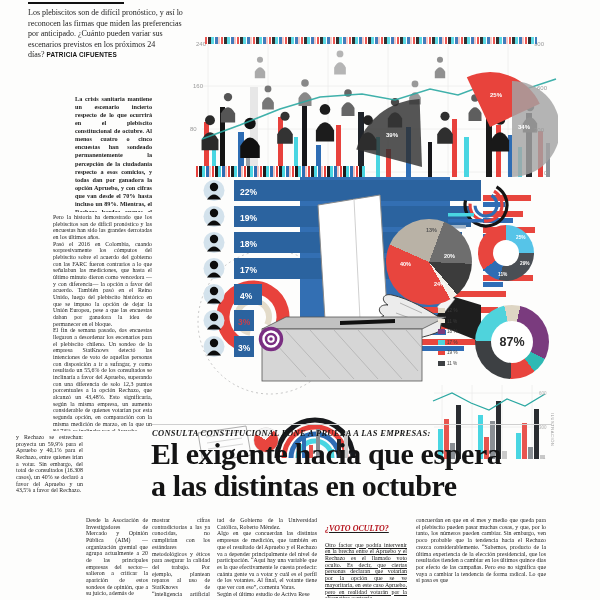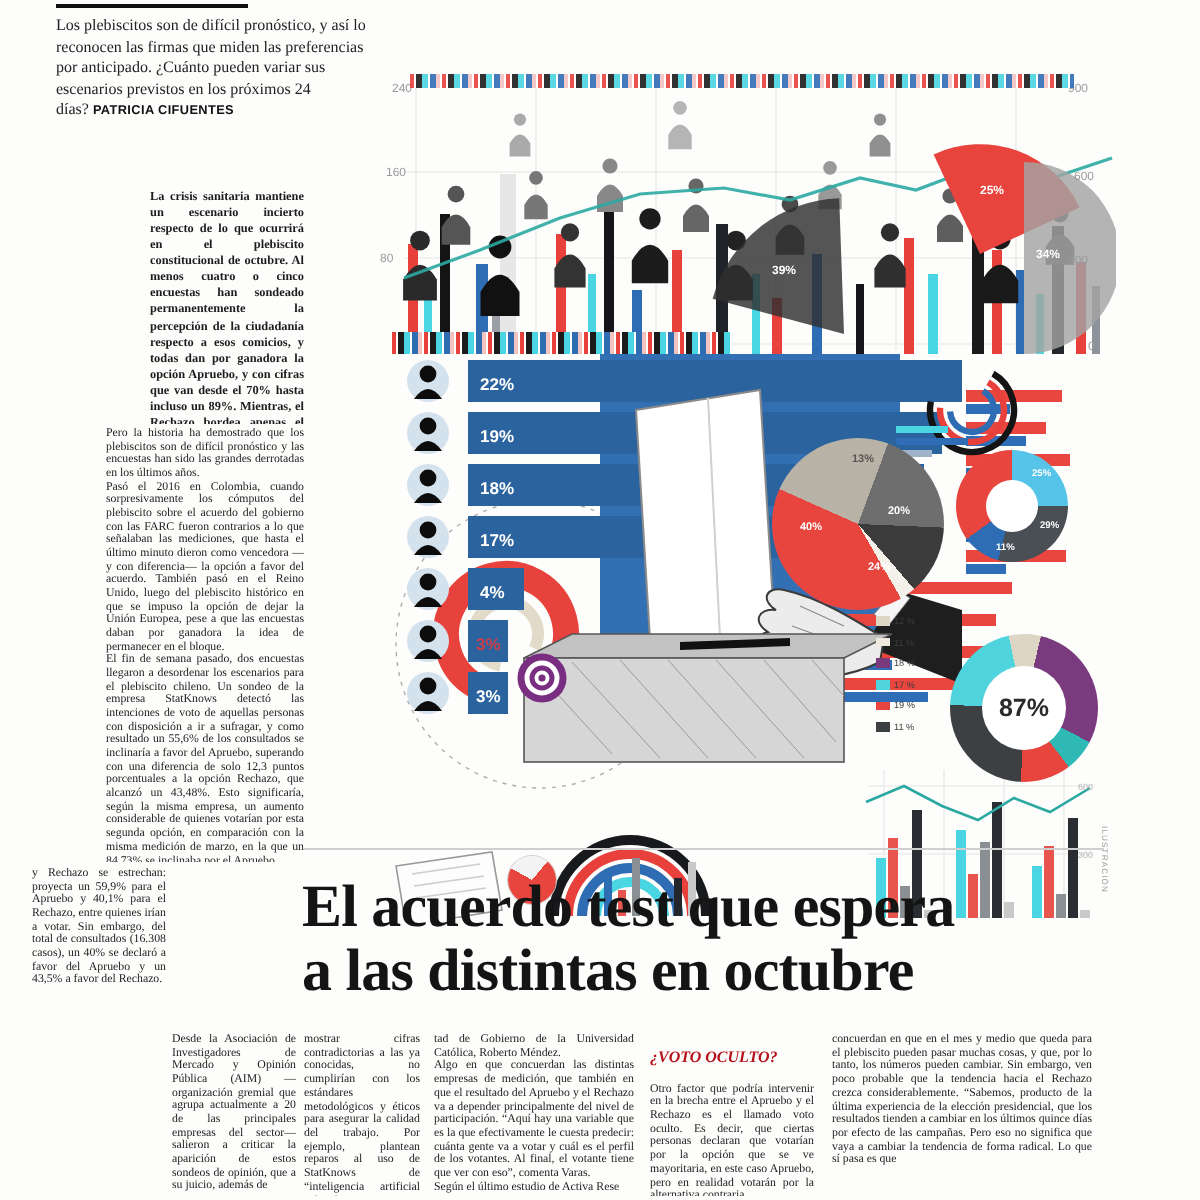--- a/index.html
+++ b/index.html
@@ -18,21 +18,21 @@
         font-size:5.9px;line-height:1.13;text-align:justify;}
   .rule2{position:absolute;left:152px;top:424px;width:400px;height:1px;background:#cfcfcf;}
   .kicker{position:absolute;left:152px;top:428px;width:400px;font-size:8.5px;font-weight:bold;
         font-style:italic;letter-spacing:.3px;color:#161616;}
   .headline{position:absolute;left:151px;top:438px;margin:0;width:420px;
         font-size:30px;line-height:1.06;font-weight:bold;letter-spacing:-0.4px;color:#141414;}
   .bcol{position:absolute;top:517px;height:81px;overflow:hidden;font-size:5.9px;line-height:1.14;
         text-align:justify;white-space:pre-line;}
   .c1{left:152px;width:58px;}
   .c2{left:217px;width:100px;}
-  .c3{left:325px;width:82px;}
+  .c3{left:325px;width:82px;text-decoration:underline;}
   .c4{left:416px;width:130px;}
   .votohead{color:#b5121b;font-weight:bold;font-style:italic;font-size:8px;margin-bottom:2px;white-space:normal;}
   
   .illo{position:absolute;left:190px;top:2px;width:368px;height:422px;margin-top:35px;}
   .illo svg{position:absolute;left:0;top:0;}
   .ticker{position:absolute;background:repeating-linear-gradient(90deg,
       #e8413c 0 2px,#fff 2px 3px,#1b1b1b 3px 6px,#49d6e2 6px 9px,#fff 9px 10px,
       #2e6db4 10px 13px,#f3c2c0 13px 15px,#fff 15px 16px);}
   .t1{left:15px;top:0;width:332px;height:7px;opacity:.9;}
   .t2{left:6px;top:129px;width:170px;height:11px;}
@@ -41,21 +41,21 @@
   .pie40 span,.dsm span{position:absolute;font-family:"Liberation Sans",sans-serif;font-weight:bold;
       font-size:5.5px;color:#fff;}
   .dsm{position:absolute;left:288px;top:188px;width:56px;height:56px;border-radius:50%;
       background:conic-gradient(#56c4e8 0 25%,#4a4f55 25% 54%,#2e6db4 54% 65%,#e8453e 65% 100%);}
   .dsm::after{content:"";position:absolute;left:15px;top:15px;width:26px;height:26px;border-radius:50%;background:#fff;}
   .dsm span{font-size:4.8px;z-index:2;}
   .legend{position:absolute;left:248px;top:271px;font-family:"Liberation Sans",sans-serif;
       font-size:4.6px;color:#3c3c3c;}
   .lgrow{display:flex;align-items:center;gap:2px;margin-bottom:5.6px;}
   .sw{display:inline-block;width:7px;height:4.5px;}
-  .d87{position:absolute;left:285px;top:280px;width:74px;height:74px;border-radius:50%;
+  .d87{position:absolute;left:285px;top:268px;width:74px;height:74px;border-radius:50%;
       background:conic-gradient(from 348deg,#ded6c4 0 7%,#7a3b7e 7% 36%,#2fb9b4 36% 43%,#e8453e 43% 54%,#3d4043 54% 79%,#4fd3dc 79% 100%);}
   .d87 .hole{position:absolute;left:16px;top:16px;width:42px;height:42px;border-radius:50%;background:#fff;
       display:flex;align-items:center;justify-content:center;
       font-family:"Liberation Sans",sans-serif;font-weight:600;font-size:12.5px;color:#2a2a2a;}
   .minipie{position:absolute;left:64px;top:391px;width:24px;height:24px;border-radius:50%;
       background:conic-gradient(from 40deg,#e8453e 0 72%,#f3f3f3 72%);box-shadow:0 0 0 .5px #d0cfcf;}
   .credit{position:absolute;left:360px;top:376px;writing-mode:vertical-rl;font-family:"Liberation Sans",sans-serif;
       font-size:4px;letter-spacing:.6px;color:#9a9a9a;}
   text{font-family:"Liberation Sans",sans-serif;}
   .ax{font-size:6px;fill:#9a9a9a;}
@@ -431,21 +431,22 @@
 
     <div class="d87">
       <div class="hole">87%</div>
     </div>
 
     <div class="minipie"></div>
     <div class="credit">ILUSTRACIÓN</div>
   </div>
 
   <div class="rule2"></div>
-  <h1 class="headline"><span>El acuerdo test que espera</span><br><span>a las distintas en octubre</span></h1>
+  <div class="kicker">CONSULTA CONSTITUCIONAL PONE A PRUEBA A LAS EMPRESAS:</div>
+  <h1 class="headline"><span>El exigente hacia que espera</span><br><span>a las distintas en octubre</span></h1>
 
   <div class="bcol c1">mostrar cifras contradictorias a las ya conocidas, no cumplirían con los estándares metodológicos y éticos para asegurar la calidad del trabajo. Por ejemplo, plantean reparos al uso de StatKnows de “inteligencia artificial aplicada”.</div>
   <div class="bcol c2">tad de Gobierno de la Universidad Católica, Roberto Méndez.
 Algo en que concuerdan las distintas empresas de medición, que también en que el resultado del Apruebo y el Rechazo va a depender principalmente del nivel de participación. “Aquí hay una variable que es la que efectivamente le cuesta predecir: cuánta gente va a votar y cuál es el perfil de los votantes. Al final, el votante tiene que ver con eso”, comenta Varas.
 Según el último estudio de Activa Rese</div>
   <div class="bcol c3">
     <div class="votohead">¿VOTO OCULTO?</div>
     <div>Otro factor que podría intervenir en la brecha entre el Apruebo y el Rechazo es el llamado voto oculto. Es decir, que ciertas personas declaran que votarían por la opción que se ve mayoritaria, en este caso Apruebo, pero en realidad votarán por la alternativa contraria.
 Según Izikson, los plebiscitos, en general, han mostrado esta “espiral del silencio”. Sin embargo, comenta que han hecho ejercicios</div>
   </div>

